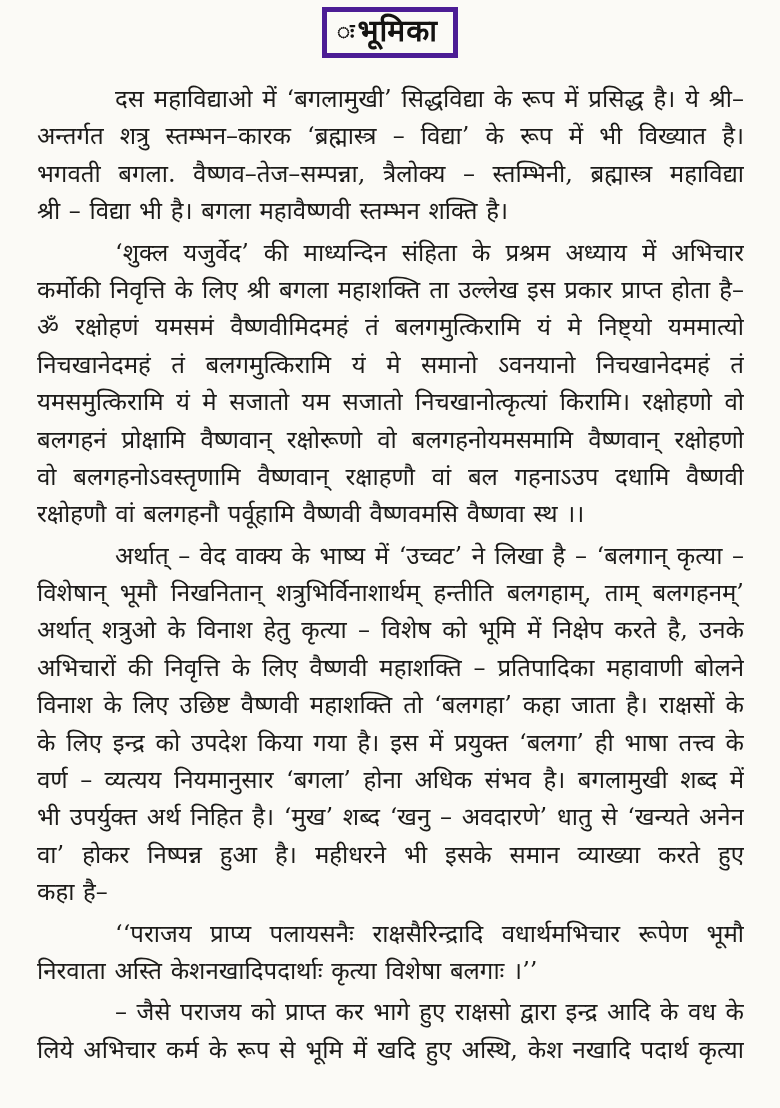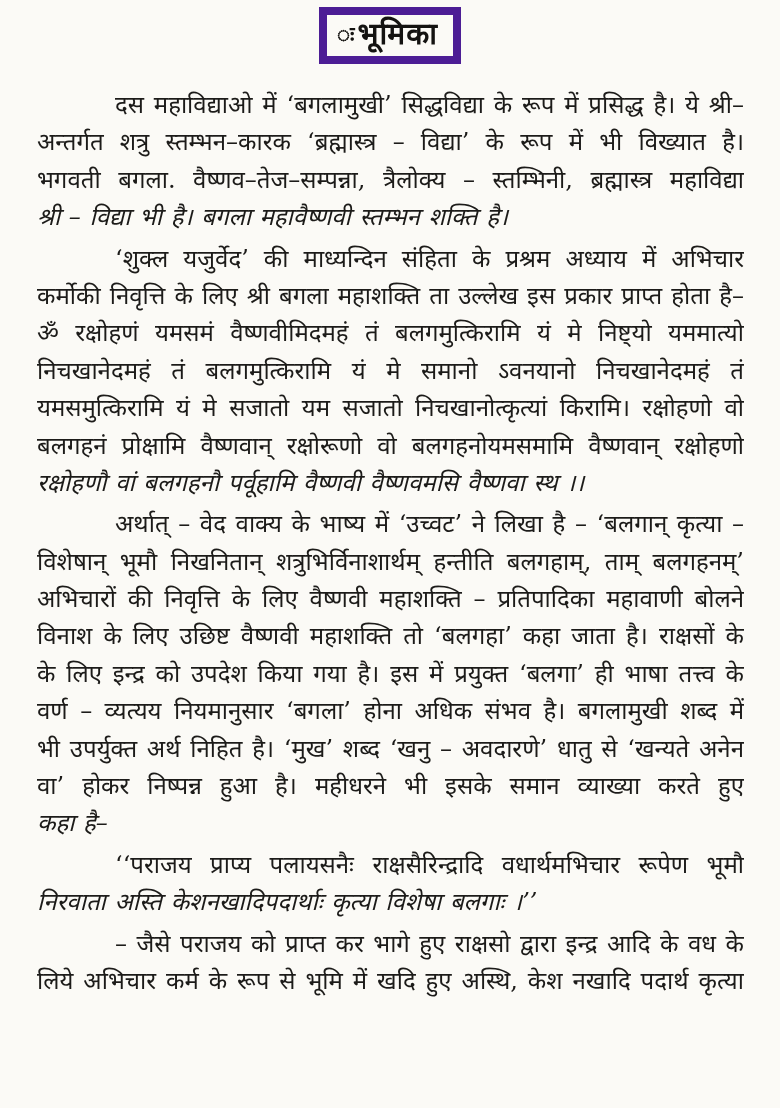--- a/index.html
+++ b/index.html
@@ -19,21 +19,21 @@
     background: #fbfaf6;
     color: #1c1b19;
     font-family: "DejaVu Serif", "DejaVu Sans", serif;
   }
   .title-wrap {
     text-align: center;
     padding-top: 7px;
   }
   .title-box {
     display: inline-block;
-    border: 8px solid #4c1d95;
+    border: 5px solid #4c1d95;
     padding: 0 15px 3px 10px;
     font-size: 30px;
     font-weight: 700;
     letter-spacing: 1px;
     line-height: 38px;
     color: #141311;
   }
   .title-mark {
     font-size: 22px;
     vertical-align: 2px;
@@ -48,21 +48,21 @@
   .para { margin: 4px; padding: 0; }
   .line {
     height: 37.4px;
     line-height: 37.4px;
     text-align: justify;
     text-align-last: justify;
     overflow: hidden;
     word-spacing: 1px;
   }
   .line.indent { text-indent: 78px; }
-  .line.flush { text-align-last: left; font-style: italic; }
+  .line.flush { text-align-last: left; }
 </style>
 </head>
 <body>
 
 <div class="page">
   <div class="title-wrap">
     <div class="title-box">
       <span class="title-mark">ः</span><span class="title-text">भूमिका</span>
     </div>
   </div>
@@ -73,25 +73,27 @@
         <div class="line">भगवती बगला. वैष्णव–तेज–सम्पन्ना, त्रैलोक्य – स्तम्भिनी, ब्रह्मास्त्र महाविद्या</div>
         <div class="line flush">श्री – विद्या भी है। बगला महावैष्णवी स्तम्भन शक्ति है।</div>
       </div>
       <div class="para">
         <div class="line indent">‘शुक्ल यजुर्वेद’ की माध्यन्दिन संहिता के प्रश्रम अध्याय में अभिचार</div>
         <div class="line">कर्मोकी निवृत्ति के लिए श्री बगला महाशक्ति ता उल्लेख इस प्रकार प्राप्त होता है–</div>
         <div class="line">ॐ रक्षोहणं यमसमं वैष्णवीमिदमहं तं बलगमुत्किरामि यं मे निष्ट्यो यममात्यो</div>
         <div class="line">निचखानेदमहं तं बलगमुत्किरामि यं मे समानो ऽवनयानो निचखानेदमहं तं</div>
         <div class="line">यमसमुत्किरामि यं मे सजातो यम सजातो निचखानोत्कृत्यां किरामि। रक्षोहणो वो</div>
         <div class="line">बलगहनं प्रोक्षामि वैष्णवान् रक्षोरूणो वो बलगहनोयमसमामि वैष्णवान् रक्षोहणो</div>
+        <div class="line">वो बलगहनोऽवस्तृणामि वैष्णवान् रक्षाहणौ वां बल गहनाऽउप दधामि वैष्णवी</div>
         <div class="line flush">रक्षोहणौ वां बलगहनौ पर्वूहामि वैष्णवी वैष्णवमसि वैष्णवा स्थ ।।</div>
       </div>
       <div class="para">
         <div class="line indent">अर्थात् – वेद वाक्य के भाष्य में ‘उच्वट’ ने लिखा है – ‘बलगान् कृत्या –</div>
         <div class="line">विशेषान् भूमौ निखनितान् शत्रुभिर्विनाशार्थम् हन्तीति बलगहाम्, ताम् बलगहनम्’</div>
+        <div class="line">अर्थात् शत्रुओ के विनाश हेतु कृत्या – विशेष को भूमि में निक्षेप करते है, उनके</div>
         <div class="line">अभिचारों की निवृत्ति के लिए वैष्णवी महाशक्ति – प्रतिपादिका महावाणी बोलने</div>
         <div class="line">विनाश के लिए उछिष्ट वैष्णवी महाशक्ति तो ‘बलगहा’ कहा जाता है। राक्षसों के</div>
         <div class="line">के लिए इन्द्र को उपदेश किया गया है। इस में प्रयुक्त ‘बलगा’ ही भाषा तत्त्व के</div>
         <div class="line">वर्ण – व्यत्यय नियमानुसार ‘बगला’ होना अधिक संभव है। बगलामुखी शब्द में</div>
         <div class="line">भी उपर्युक्त अर्थ निहित है। ‘मुख’ शब्द ‘खनु – अवदारणे’ धातु से ‘खन्यते अनेन</div>
         <div class="line">वा’ होकर निष्पन्न हुआ है। महीधरने भी इसके समान व्याख्या करते हुए</div>
         <div class="line flush">कहा है–</div>
       </div>
       <div class="para">
         <div class="line indent">‘‘पराजय प्राप्य पलायसनैः राक्षसैरिन्द्रादि वधार्थमभिचार रूपेण भूमौ</div>

